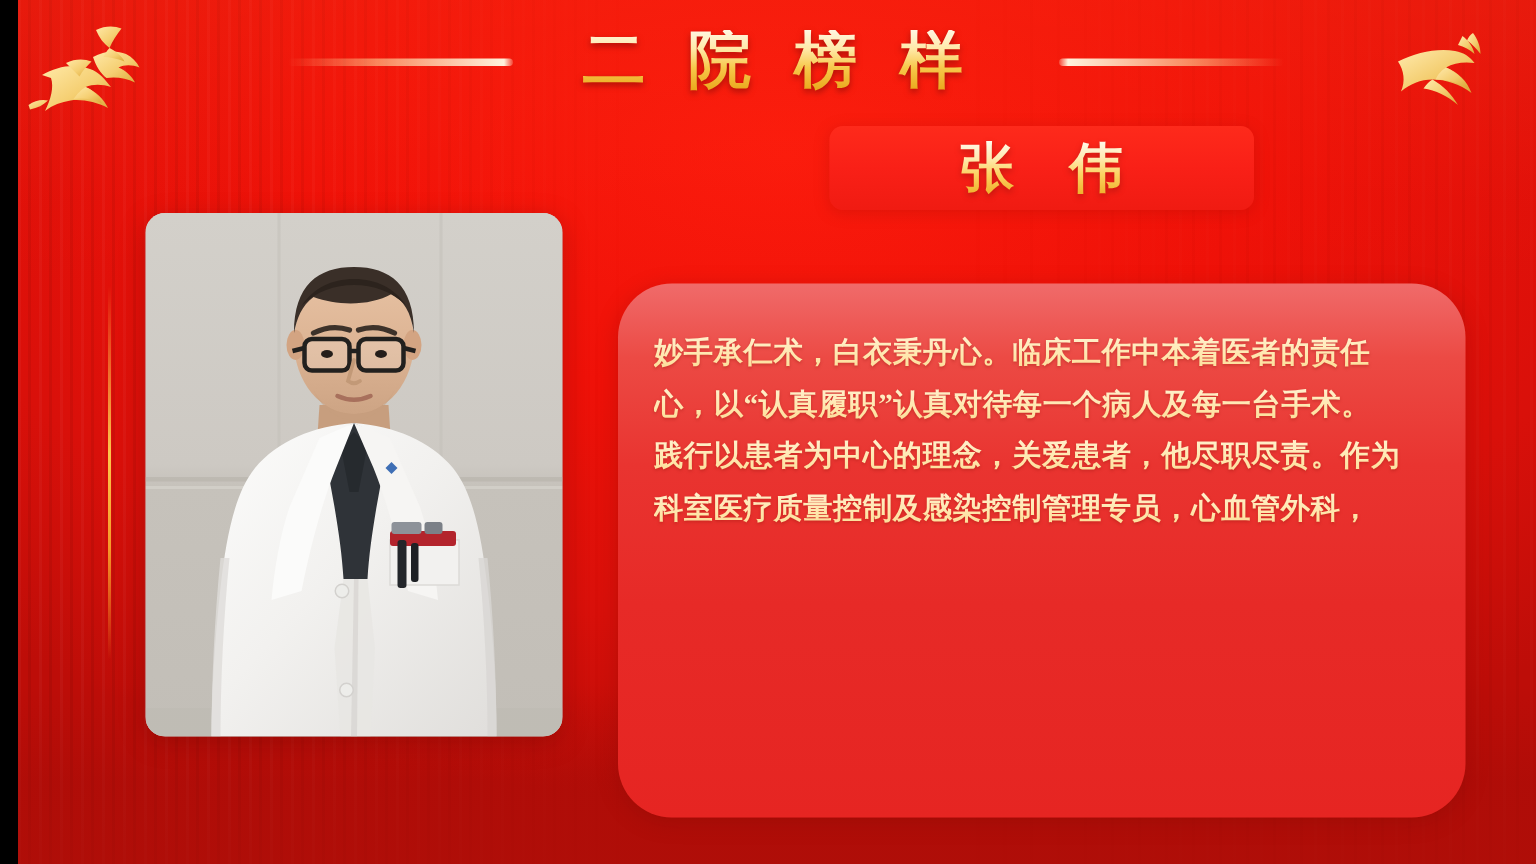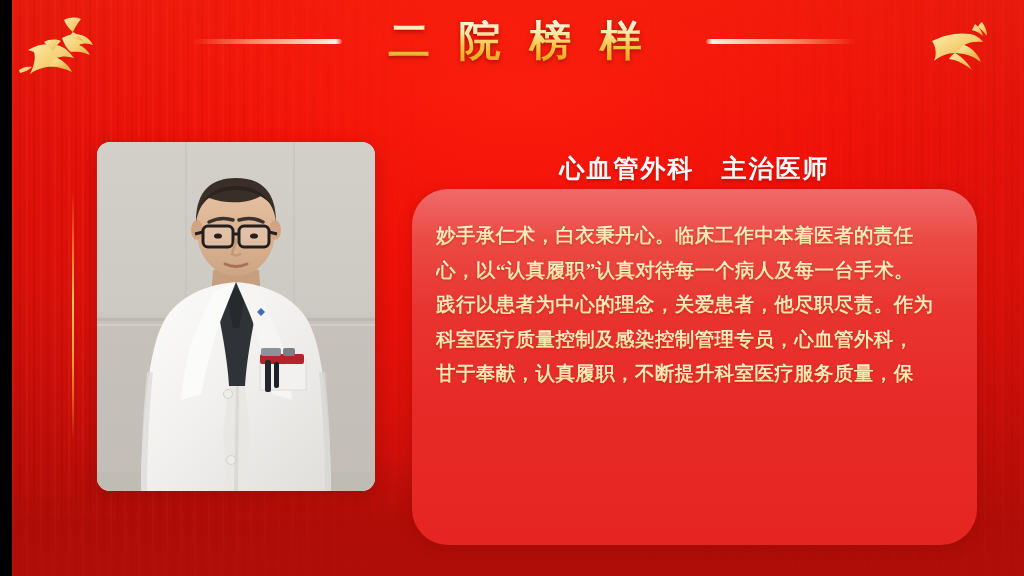--- a/index.html
+++ b/index.html
@@ -273,22 +273,24 @@
       <path d="M35 41 C42 45 48 51 52 58 C45 52 37 48 29 47 C31 44 33 42 35 41 Z"></path>
     </g>
   </svg>
 
   <div class="title-row">
     <div class="title-rule left"></div>
     <div class="poster-title">二 院 榜 样</div>
     <div class="title-rule right"></div>
   </div>
 
-
-  <div class="subtitle">心血管外科　主治医师</div>
+  <div class="name-banner">
+    <div class="name-text">张 伟</div>
+  </div>
+
 
   <div class="photo-frame">
     <svg class="photo-svg" viewBox="0 0 278 349" preserveAspectRatio="xMidYMid slice">
       <defs>
         <linearGradient id="wallG" x1="0" y1="0" x2="0" y2="1">
           <stop offset="0%" stop-color="#d3d0ca"></stop>
           <stop offset="48%" stop-color="#cdc9c3"></stop>
           <stop offset="52%" stop-color="#c6c2bb"></stop>
           <stop offset="100%" stop-color="#c2beb7"></stop>
         </linearGradient>
@@ -374,17 +376,16 @@
       <path d="M112 118 C118 132 130 138 139 138 C148 138 160 132 166 118 C160 130 150 134 139 134 C128 134 118 130 112 118 Z" fill="#c79e7e" opacity="0.55"></path>
     </svg>
   </div>
 
   <div class="text-card">
     <div class="card-body">
       <div class="card-line">妙手承仁术，白衣秉丹心。临床工作中本着医者的责任</div>
       <div class="card-line">心，以“认真履职”认真对待每一个病人及每一台手术。</div>
       <div class="card-line">践行以患者为中心的理念，关爱患者，他尽职尽责。作为</div>
       <div class="card-line">科室医疗质量控制及感染控制管理专员，心血管外科，</div>
-      <div class="card-line">甘于奉献，认真履职，不断提升科室医疗服务质量，保</div>
     </div>
   </div>
 
 </div>
 
 </body></html>

